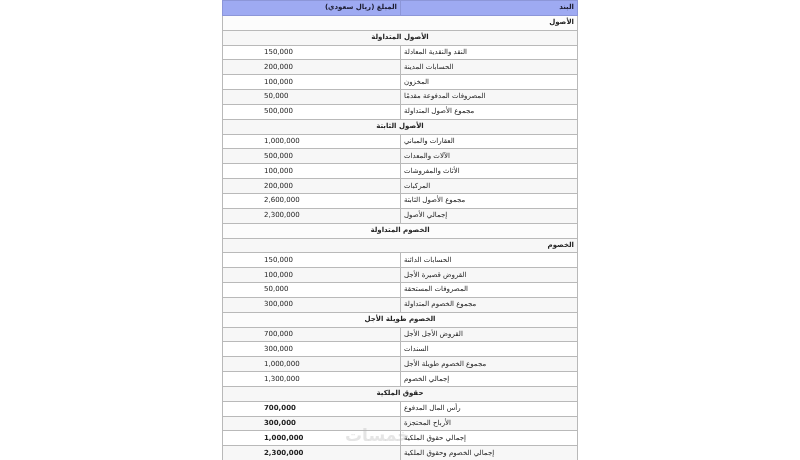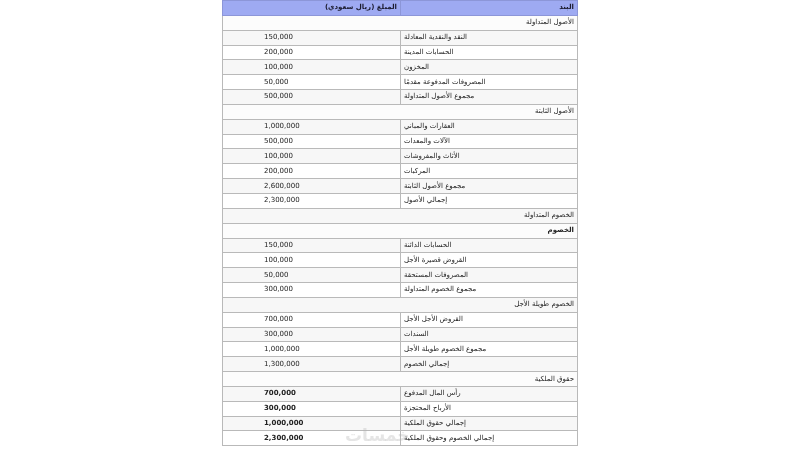--- a/index.html
+++ b/index.html
@@ -18,21 +18,21 @@
     border: 1px solid #b9b9b9; height: 13.85px; padding: 0 3px; line-height: 13px;
     white-space: nowrap; overflow: hidden;
   }
   th {
     background: #9eaaf2; font-weight: bold; text-align: right; color: #1b1b2e;
     border-color: #8c96d8;
   }
   col.c-item { width: 177px; }
   col.c-amt { width: 178px; }
   td.section { font-weight: bold; text-align: right; background: #fcfcfc; }
-  td.subsection { font-weight: normal; text-align: right; background: #fcfcfc; }
+  td.subsection { font-weight: bold; text-align: center; background: #fcfcfc; }
   td.item { text-align: left; }
   td.amount { text-align: left; padding-left: 41px; }
   tr.bold td.amount { font-weight: bold; }
   tr:nth-child(even) td { background: #f7f7f7; }
   .watermark {
     position: absolute; left: 345px; top: 425px; font-size: 17px; color: rgba(180,180,180,0.35);
     font-weight: bold; direction: rtl; pointer-events: none; letter-spacing: 2px;
   }
 </style>
 </head>
@@ -44,20 +44,23 @@
         <col class="c-item">
         <col class="c-amt">
       </colgroup>
     <thead>
       <tr>
         <th>البند</th>
         <th>المبلغ (ريال سعودي)</th>
       </tr>
     </thead>
     <tbody id="tbody">
+        <tr>
+          <td colspan="2" class="section">الأصول</td>
+        </tr>
         <tr>
           <td colspan="2" class="subsection">الأصول المتداولة</td>
         </tr>
         <tr>
           <td class="item">النقد والنقدية المعادلة</td>
           <td class="amount">150,000</td>
         </tr>
         <tr>
           <td class="item">الحسابات المدينة</td>
           <td class="amount">200,000</td>

